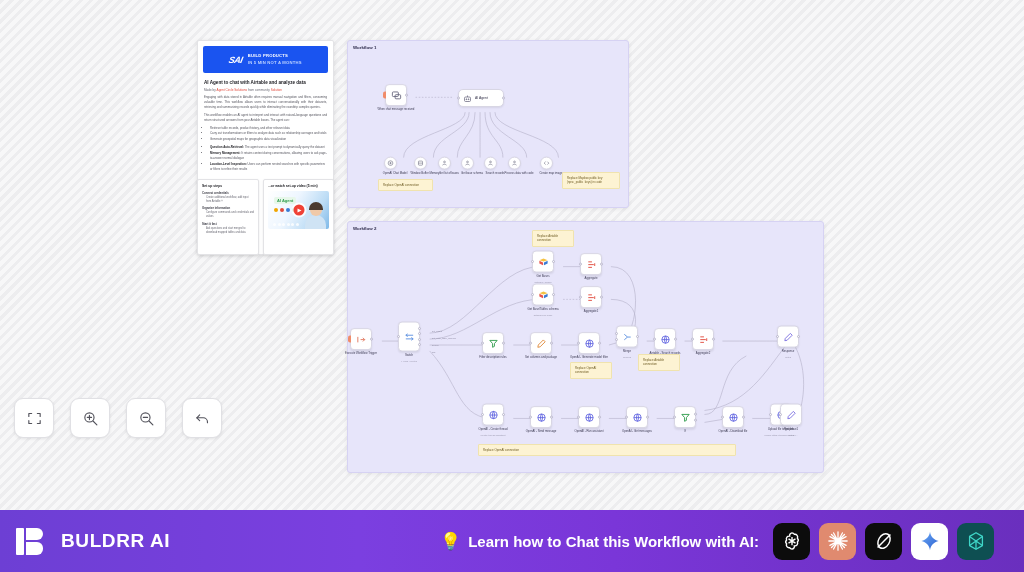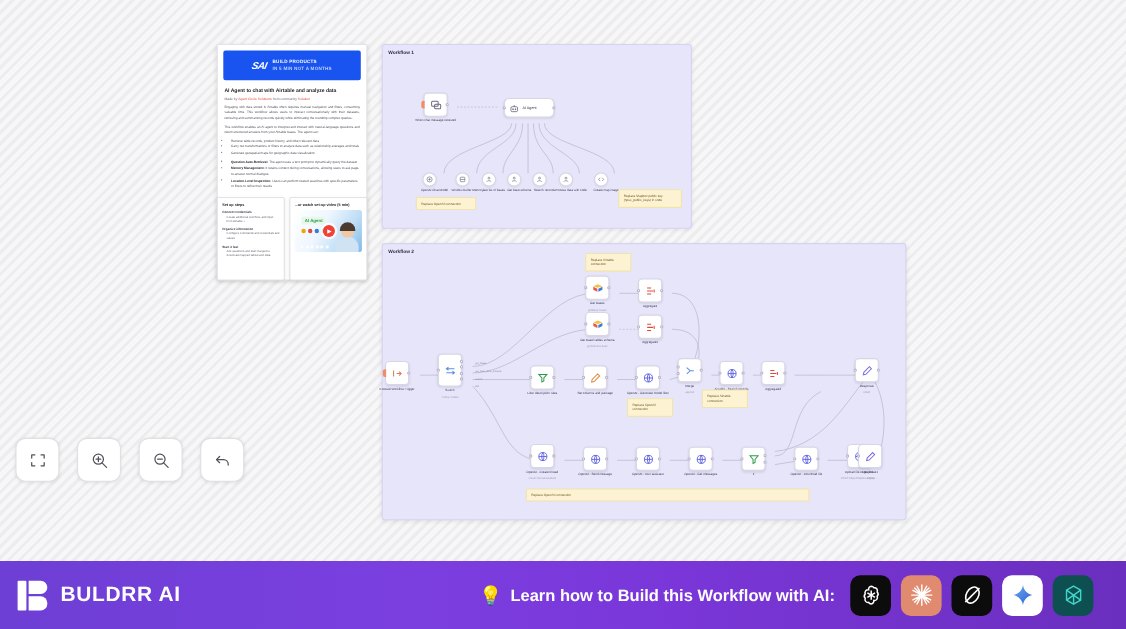--- a/index.html
+++ b/index.html
@@ -126,21 +126,21 @@
     box-shadow:0 1px 3px rgba(0,0,0,.08); cursor:pointer;
   }
   .tool-btn svg { stroke:#52525b; fill:none; stroke-width:1.6; stroke-linecap:round; stroke-linejoin:round; }
 
   
   #footer {
     position:absolute; left:0; right:0; bottom:0; height:62px;
     background:linear-gradient(90deg,#6d3fd4 0%,#7b3fe0 35%,#7a36d8 60%,#6a2fbe 100%);
     display:flex; align-items:center; padding:0 16px; color:#fff;
   }
-  .brand { display:flex; align-items:center; gap:12px; }
+  .brand { display:flex; align-items:center; gap:18px; }
   .brand-mark { width:27px; height:27px; position:relative; }
   .brand-mark .bar { position:absolute; left:0; top:0; width:8px; height:27px; background:#fff; border-radius:1px; }
   .brand-mark .b1 { position:absolute; left:10px; top:0; width:17px; height:12px; background:#fff; border-radius:0 6px 6px 0; }
   .brand-mark .b2 { position:absolute; left:10px; top:14px; width:17px; height:13px; background:#fff; border-radius:0 6px 6px 0; }
   .brand-name { font-size:19px; font-weight:bold; letter-spacing:.6px; }
   .footer-center { flex:1; display:flex; align-items:center; justify-content:flex-end; gap:14px; padding-right:14px; }
   .learn { display:flex; align-items:center; gap:7px; font-size:15px; font-weight:bold; }
   .bulb { font-size:17px; }
   .ai-icons { display:flex; gap:9px; align-items:center; }
   .ai-ico { width:37px; height:37px; border-radius:9px; display:flex; align-items:center; justify-content:center; cursor:pointer; }
@@ -648,21 +648,21 @@
       <div class="bar"></div>
       <div class="b1"></div>
       <div class="b2"></div>
     </div>
     <div class="brand-name">BULDRR AI</div>
   </div>
 
   <div class="footer-center">
     <div class="learn">
       <span class="bulb">💡</span>
-      <span>Learn how to Build this Workflow with AI:</span>
+      <span>Learn how to Chat this Workflow with AI:</span>
     </div>
     <div class="ai-icons">
       <div class="ai-ico" style="background:#0c0c0c">
         <svg width="22" height="22" viewBox="0 0 24 24" fill="none" stroke="#fff" stroke-width="1.5">
           <path d="M12 3.2a3 3 0 012.6 1.5 3 3 0 013.3 4.2 3 3 0 010 4.2 3 3 0 01-3.3 4.2A3 3 0 0112 20.8a3 3 0 01-2.6-1.5 3 3 0 01-3.3-4.2 3 3 0 010-4.2 3 3 0 013.3-4.2A3 3 0 0112 3.2z"></path>
           <path d="M12 7.5v9M8.2 9.7l7.6 4.6M15.8 9.7l-7.6 4.6"></path>
         </svg>
       </div>
       <div class="ai-ico" style="background:#e08a6f">
         <svg width="22" height="22" viewBox="0 0 24 24" stroke="#fff" stroke-width="1.4" stroke-linecap="round">

